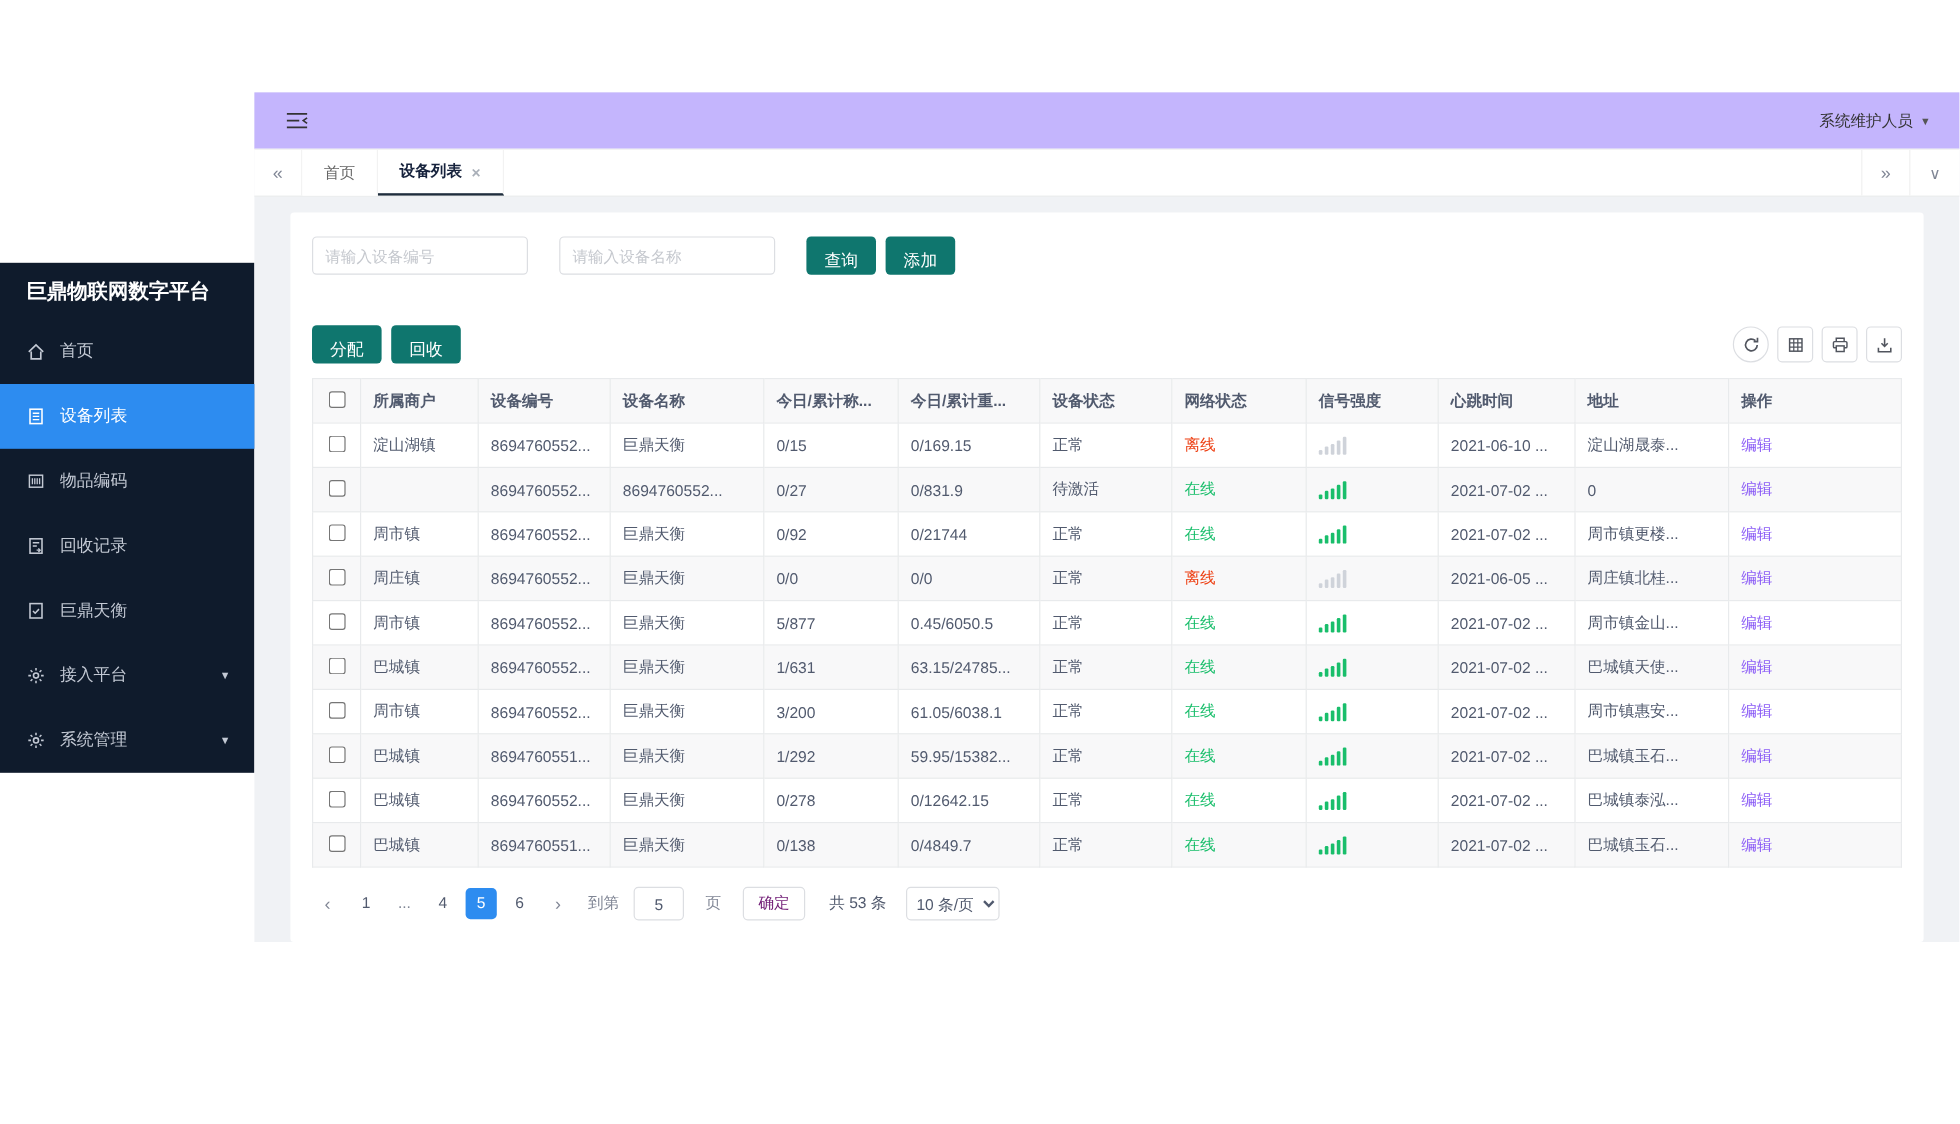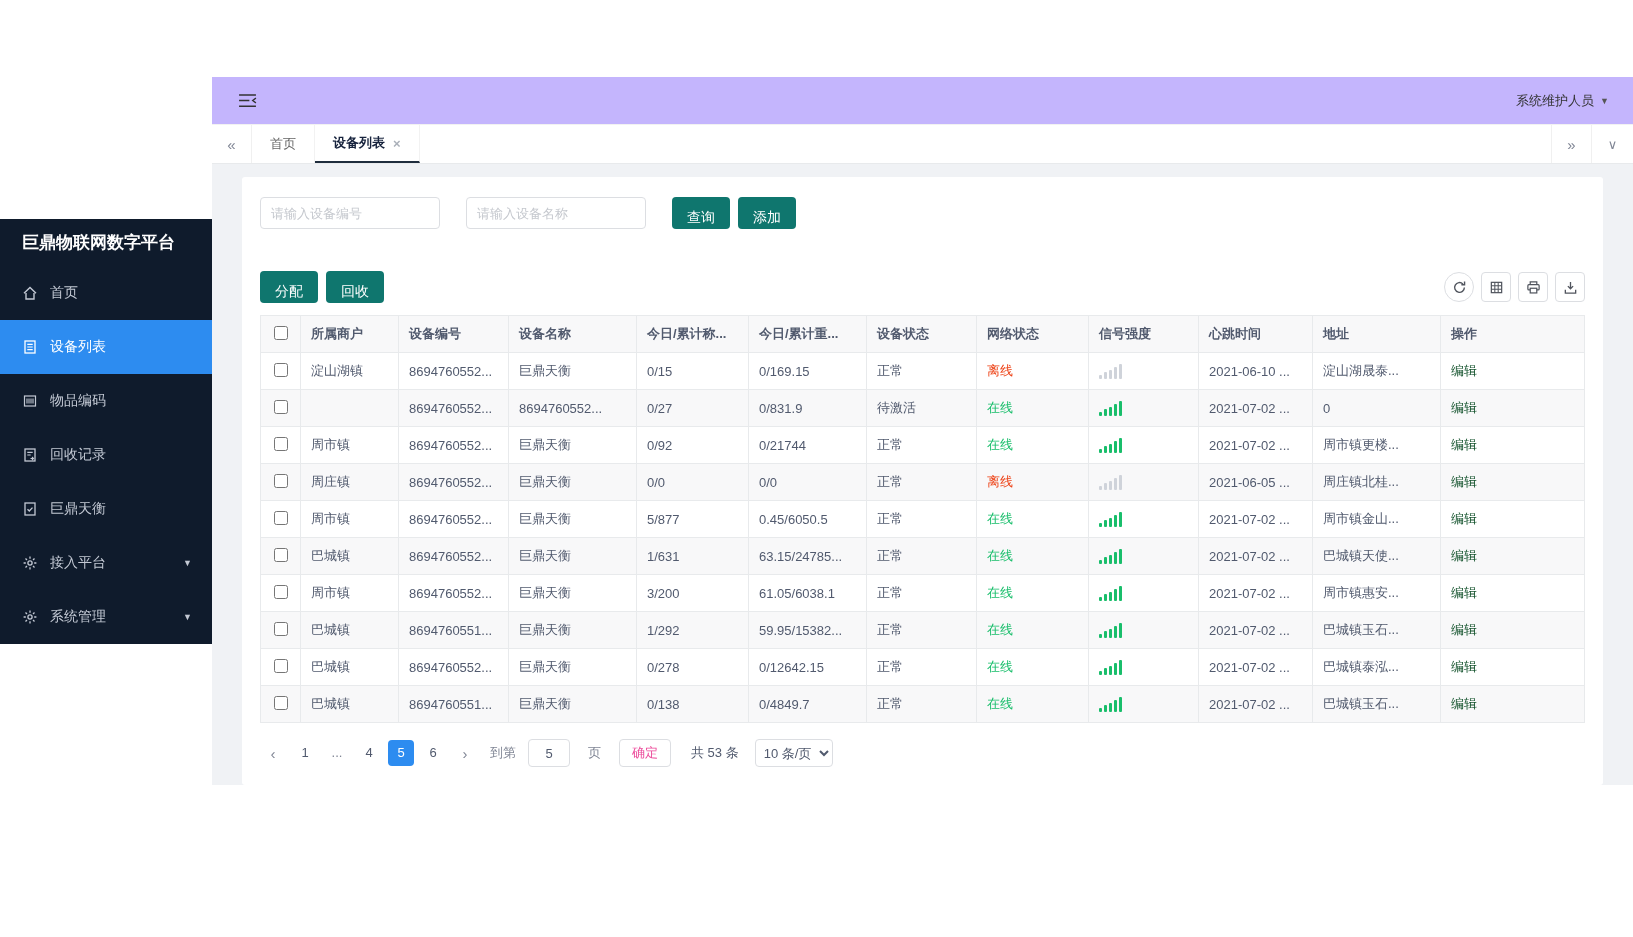--- a/index.html
+++ b/index.html
@@ -69,40 +69,40 @@
   
   table { width: 100%; table-layout: fixed; border-collapse: collapse; }
   th, td { border: 1px solid #e8eaec; height: 37px; padding: 0 10px; font-size: 13px;
     color: #515a6e; text-align: left; white-space: nowrap; overflow: hidden; text-overflow: ellipsis; }
   th { background: #f8f8f9; font-weight: bold; }
   tbody tr:nth-child(even) td { background: #f8f8f9; }
   td.cb, th.cb { text-align: center; padding: 0; }
   input[type="checkbox"] { width: 14px; height: 14px; cursor: pointer; accent-color: #2d8cf0; }
   .st-online { color: #19be6b; }
   .st-offline { color: #ed4014; }
-  .edit-link { color: #14532d; cursor: pointer; text-decoration: none; }
+  .edit-link { color: #8b5cf6; cursor: pointer; text-decoration: none; }
   .signal { display: flex; align-items: flex-end; gap: 2px; height: 15px; }
   .signal i { display: block; width: 3px; border-radius: 1px; background: #19be6b; }
   .signal.off i { background: #cfd3da; }
 
   
   .pagination { display: flex; align-items: center; margin-top: 16px; font-size: 13px;
     color: #515a6e; gap: 6px; }
   .pg-chevron { width: 26px; height: 28px; display: flex; align-items: center; justify-content: center;
     color: #808695; cursor: pointer; font-size: 15px; }
   .pg-item { min-width: 26px; height: 26px; line-height: 26px; text-align: center;
     border-radius: 4px; cursor: pointer; padding: 0 4px; }
   .pg-item.active { background: #2d8cf0; color: #fff; }
   .pg-ellipsis { cursor: default; color: #808695; }
   .pg-goto-label, .pg-unit { color: #808695; margin-left: 6px; }
   .pg-input { width: 42px; height: 28px; border: 1px solid #dcdee2; border-radius: 4px;
     text-align: center; font-size: 13px; color: #515a6e; outline: none; margin: 0 6px;
     font-family: "Liberation Sans", sans-serif; }
   .pg-confirm { height: 28px; padding: 0 12px; background: #fff; border: 1px solid #dcdee2;
-    border-radius: 4px; font-size: 13px; color: #ec4899; cursor: pointer; margin: 0 10px 0 12px;
+    border-radius: 4px; font-size: 13px; color: #701a75; cursor: pointer; margin: 0 10px 0 12px;
     font-family: "Liberation Sans", sans-serif; }
   .pg-total { margin: 0 10px 0 4px; color: #515a6e; }
   .pg-size { height: 28px; border: 1px solid #dcdee2; border-radius: 4px; font-size: 13px;
     color: #515a6e; padding: 0 4px; background: #fff; cursor: pointer;
     font-family: "Liberation Sans", sans-serif; }
 </style>
 </head>
 <body>
 
 <div class="app">

